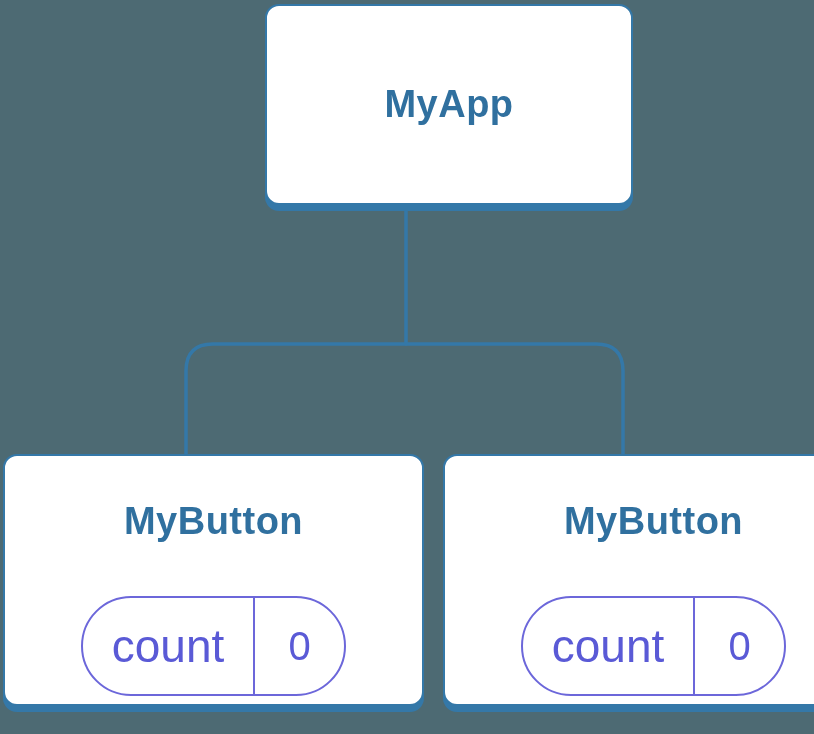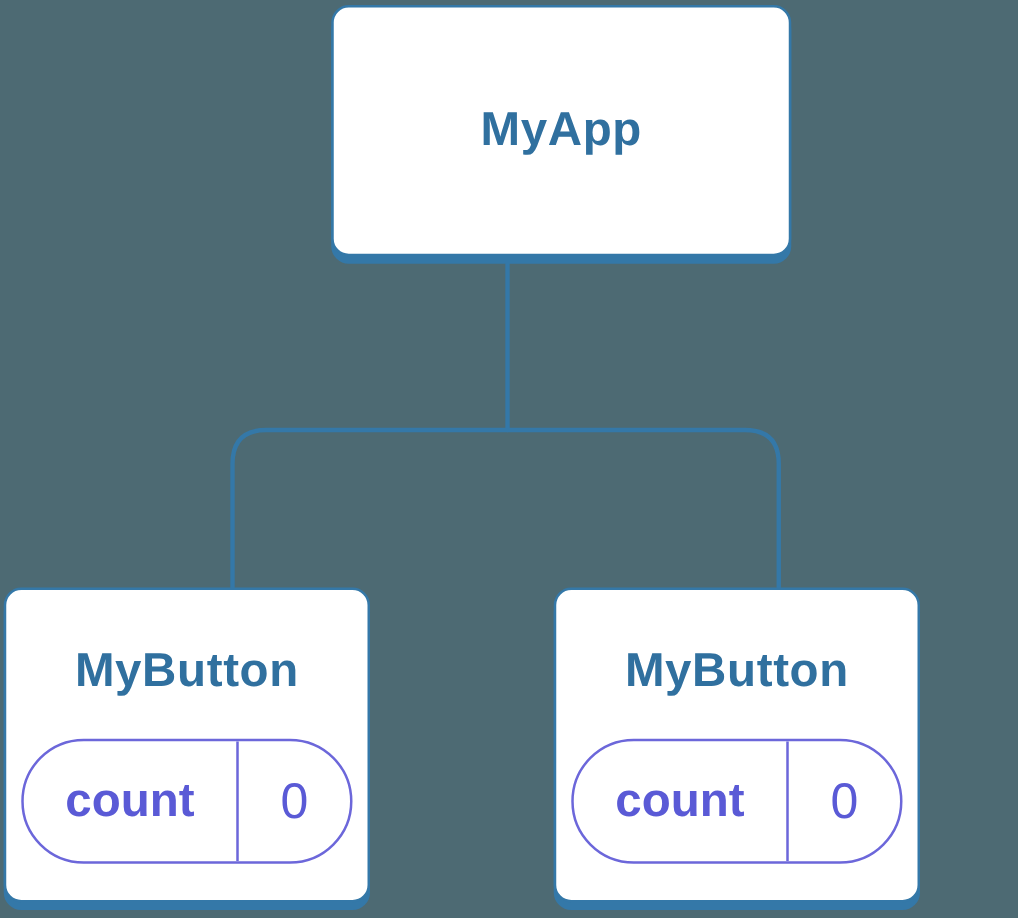--- a/index.html
+++ b/index.html
@@ -51,47 +51,48 @@
     width: 814px; height: 734px;
     pointer-events: none;
   }
   .connectors path {
     fill: none;
     stroke: var(--connector);
     stroke-width: 3.5;
     stroke-linecap: round;
   }
   .node-child {
-    top: 470px;
-    width: 293px; height: 252px;
+    top: 454px;
+    width: 421px; height: 252px;
     display: flex;
     flex-direction: column;
     align-items: center;
+    gap: 21px;
   }
   .child-left  { left: 3px; }
   .child-right { left: 443px; }
   .node-child .node-title { margin-top: 44px; }
   .state-pill {
     margin-top: 32px;
     width: 265px; height: 100px;
     border: 2px solid var(--state-border);
     border-radius: 50px;
     display: flex;
     align-items: stretch;
     overflow: hidden;
   }
   .state-key {
     flex: 0 0 172px;
     display: flex;
     align-items: center;
     justify-content: center;
     border-right: 2px solid var(--state-border);
     color: var(--state-text);
-    font-size: 38px;
-    font-weight: 700;
+    font-size: 46px;
+    font-weight: 400;
   }
   .state-value {
     flex: 1 1 auto;
     display: flex;
     align-items: center;
     justify-content: center;
     color: var(--state-text);
     font-size: 40px;
     font-weight: 400;
   }

